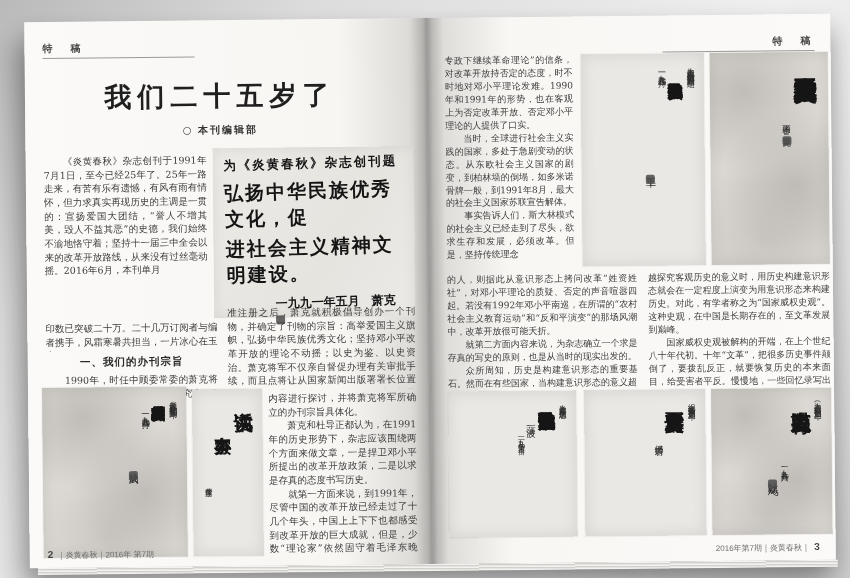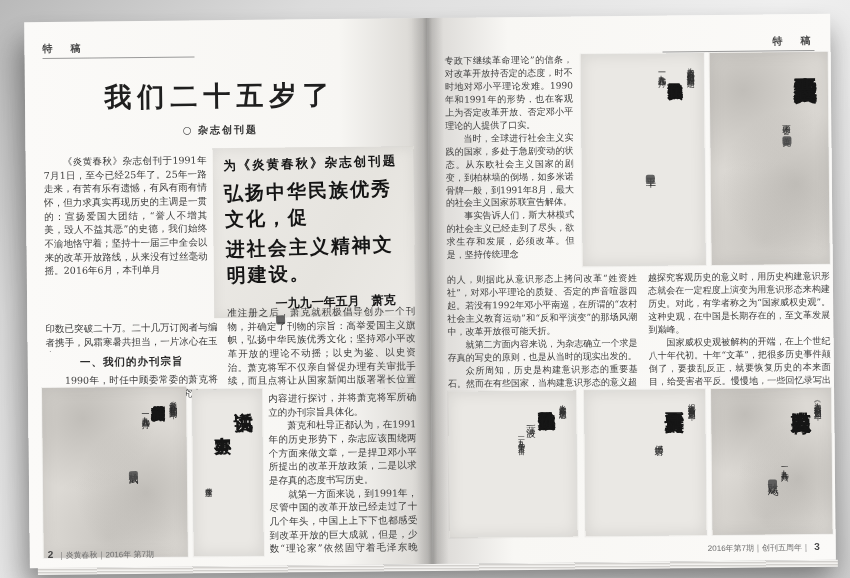--- a/index.html
+++ b/index.html
@@ -53,21 +53,21 @@
 
 <div class="stage">
   <div class="book">
 
     <div class="page page-left">
       <div class="hdr" style="left:18px;top:20px;">特　稿</div>
       <div class="rule" style="left:18px;top:36px;width:152px;"></div>
 
       <div class="ttl" style="left:30px;top:58px;width:330px;">我们二十五岁了</div>
       <div class="byl" style="left:30px;top:103px;width:330px;">
-        <span>○</span>&nbsp;&nbsp;<b>杂志创刊题</b>
+        <span>○</span>&nbsp;&nbsp;<b>本刊编辑部</b>
       </div>
 
       <div class="tx" style="left:18px;top:133px;width:163px;height:164px;">
         <p class="ind">《炎黄春秋》杂志创刊于1991年7月1日，至今已经25年了。25年一路走来，有苦有乐有遗憾，有风有雨有情怀，但力求真实再现历史的主调是一贯的：宣扬爱国大团结，“誉人不增其美，毁人不益其恶”的史德，我们始终不渝地恪守着；坚持十一届三中全会以来的改革开放路线，从来没有过丝毫动摇。2016年6月，本刊单月</p>
       </div>
 
       <div class="callig" style="left:187px;top:128px;width:201px;height:170px;">
         <div class="inner">
           <div class="cl1">为《炎黄春秋》杂志创刊题</div>
           <div class="cl2">弘扬中华民族优秀文化，促</div>
@@ -175,19 +175,19 @@
       <div class="vpanel mottle" style="left:280px;top:374px;width:120px;height:146px;">
         <div class="vflow">
           <div class="vsmall" style="font-size:7.5px;">为《炎黄春秋》创刊五周年</div>
           <div class="vmain" style="font-size:20px;">以史为鉴以史育人</div>
           <div class="vsmall" style="padding-top:66px;font-size:7.5px;">一九九六年六月</div>
           <div class="vsmall" style="padding-top:78px;font-size:11px;"><span>耿飚</span><span class="seal"></span></div>
         </div>
       </div>
 
       <div class="ftr" style="right:16px;top:527px;text-align:right;">
-        <span>2016年第7期｜创刊五周年｜</span>&nbsp;&nbsp;<span class="pg">3</span>
+        <span>2016年第7期｜炎黄春秋｜</span>&nbsp;&nbsp;<span class="pg">3</span>
       </div>
     </div>
 
     <div class="spine"></div>
   </div>
 </div>
 
 </body></html>

